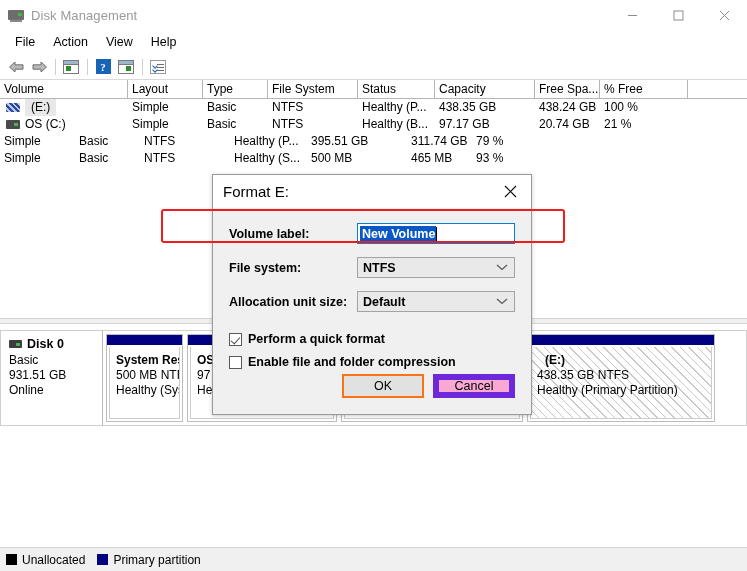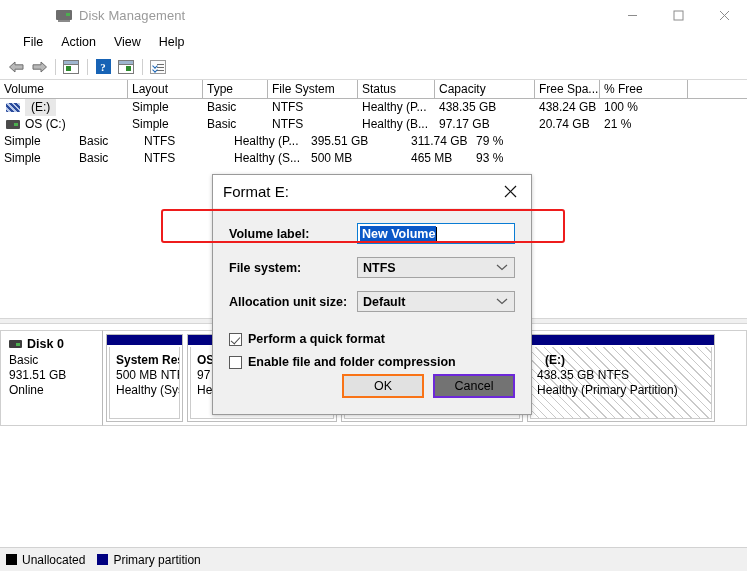--- a/index.html
+++ b/index.html
@@ -18,21 +18,20 @@
     -webkit-font-smoothing: antialiased;
   }
 
   
   .titlebar {
     height: 30px;
     background: #ffffff;
     display: flex;
     align-items: center;
     position: relative;
-    margin-left: 48px;
   }
   .titlebar-icon {
     width: 16px;
     height: 16px;
     margin-left: 8px;
     margin-right: 7px;
     position: relative;
     flex: none;
   }
   .tb-ico-body {
@@ -73,21 +72,21 @@
     justify-content: center;
     color: #8c8c8c;
   }
   .wc svg { display: block; }
 
   
   .menubar {
     height: 24px;
     display: flex;
     align-items: center;
-    padding-left: 14px;
+    padding-left: 6px;
     background: #ffffff;
     border-bottom: 0;
   }
   .menu-item {
     font-size: 12.5px;
     color: #000000;
     padding: 3px 9px;
     line-height: 15px;
   }
 
@@ -480,22 +479,22 @@
     bottom: 16px;
     display: flex;
   }
   .btn {
     width: 82px;
     height: 24px;
     font-size: 12.5px;
     display: flex;
     align-items: center;
     justify-content: center;
-    background: #737373;
-    border: 2px solid #6d28d9;
+    background: #f9a8d4;
+    border: 6px solid #6d28d9;
     box-sizing: border-box;
     margin-left: 9px;
   }
   .btn.default {
     border: 2px solid #f97316;
     background: #e1e1e1;
   }
 
   
   .annot {

